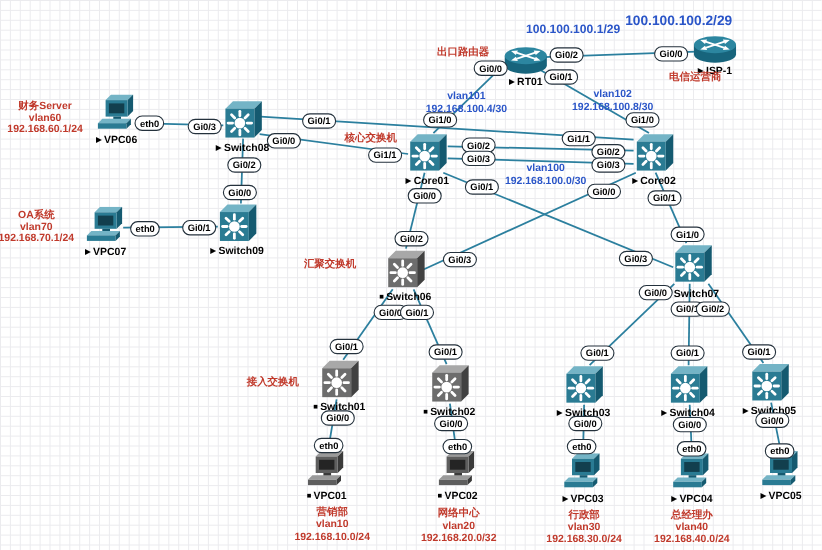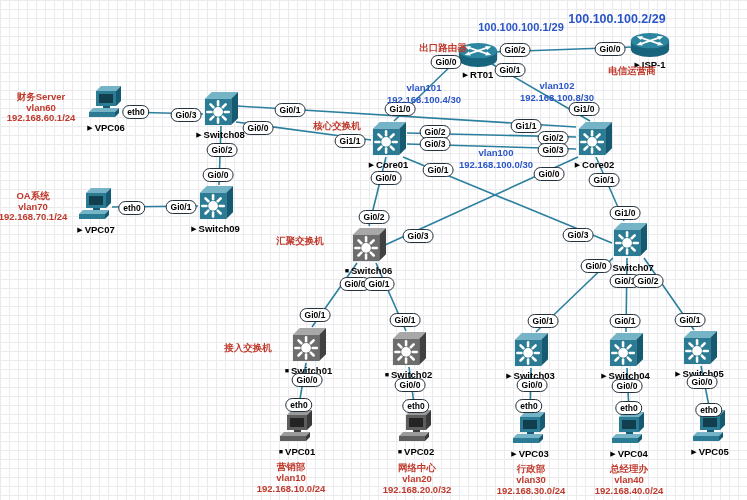--- a/index.html
+++ b/index.html
@@ -312,26 +312,26 @@
   <div class="note red" style="left:41px;top:108px">
     <div>财务Server</div>
       <div>vlan60</div>
       <div>192.168.60.1/24</div>
   </div>
   <div class="note red" style="left:33px;top:207px">
     <div>OA系统</div>
       <div>vlan70</div>
       <div>192.168.70.1/24</div>
   </div>
-  <div class="note red" style="left:443px;top:48px">出口路由器</div>
+  <div class="note red" style="left:421px;top:48px">出口路由器</div>
   <div class="note red" style="left:337px;top:126px">核心交换机</div>
   <div class="note red" style="left:300px;top:241px">汇聚交换机</div>
   <div class="note red" style="left:248px;top:348px">接入交换机</div>
   <div class="note red" style="left:632px;top:71px">电信运营商</div>
-  <div class="note red dept" style="left:291px;top:477px">
+  <div class="note red dept" style="left:302px;top:477px">
     <div>营销部</div>
       <div>vlan10</div>
       <div>192.168.10.0/24</div>
   </div>
   <div class="note red dept" style="left:417px;top:478px">
     <div>网络中心</div>
       <div>vlan20</div>
       <div>192.168.20.0/32</div>
   </div>
   <div class="note red dept" style="left:531px;top:479px">

